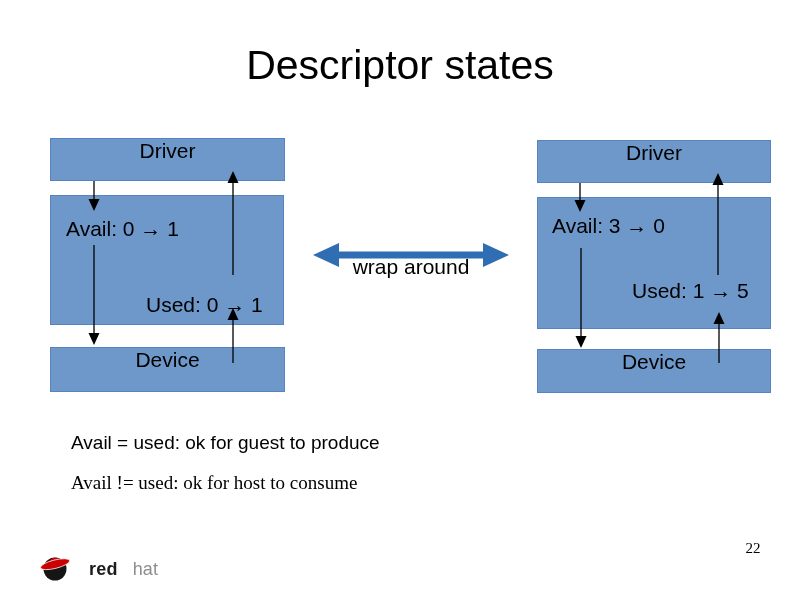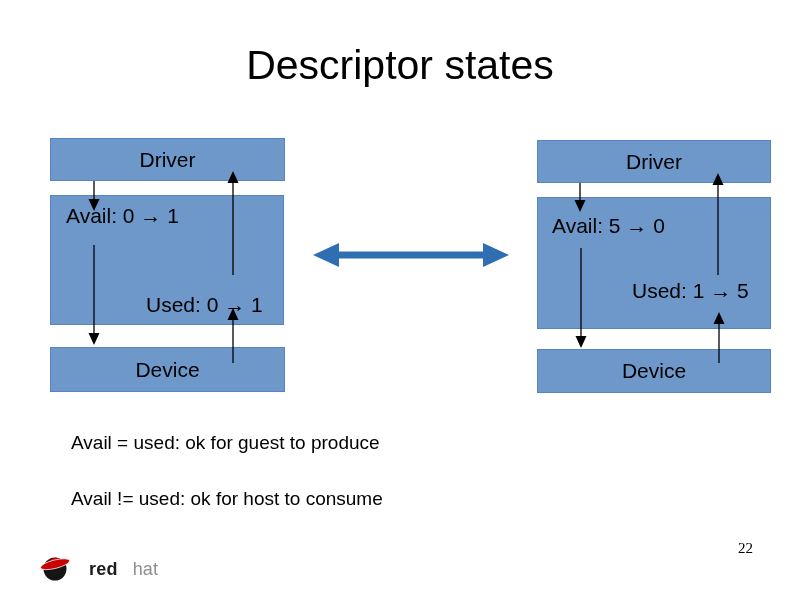--- a/index.html
+++ b/index.html
@@ -33,21 +33,21 @@
   }
   .box {
     position: absolute;
     background: var(--box-fill);
     border: 1px solid var(--box-border);
     box-sizing: border-box;
     z-index: 1;
   }
   .box-label-center {
     display: flex;
-    align-items: center;
+    align-items: flex-start;
     justify-content: center;
     font-size: 21px;
     color: var(--text);
   }
   
   .l-driver { left: 50px;  top: 138px; width: 235px; height: 43px; }
   .l-ring   { left: 50px;  top: 195px; width: 234px; height: 130px; }
   .l-device { left: 50px;  top: 347px; width: 235px; height: 45px; }
   
   .r-driver { left: 537px; top: 140px; width: 234px; height: 43px; }
@@ -55,21 +55,21 @@
   .r-device { left: 537px; top: 349px; width: 234px; height: 44px; }
 
   .ring-text {
     position: absolute;
     font-size: 21px;
     line-height: 24px;
     color: var(--text);
     z-index: 3;
     white-space: nowrap;
   }
-  .l-avail { left: 66px;  top: 204px; }
+  .l-avail { left: 66px;  top: 217px; }
   .l-used  { left: 146px; top: 293px; }
   .r-avail { left: 552px; top: 214px; }
   .r-used  { left: 632px; top: 279px; }
 
   #arrow-overlay {
     position: absolute;
     left: 0; top: 0;
     width: 800px; height: 600px;
     z-index: 2;
     pointer-events: none;
@@ -100,39 +100,40 @@
 
   .note {
     position: absolute;
     left: 71px;
     font-size: 19px;
     line-height: 34px;
     color: var(--text);
     white-space: nowrap;
   }
   .note.n1 { top: 426px; }
-  .note.n2 { top: 482px; }
+  .note.n2 { top: 466px; font-family: Liberation Serif, serif; }
 
   .footer-logo {
     position: absolute;
     left: 40px; top: 551px;
     display: flex;
     align-items: flex-end;
     gap: 19px;
   }
   .logo-word { font-size: 18px; line-height: 18px; padding-bottom: 5px; letter-spacing: 0.2px; }
   .logo-bold { font-weight: bold; color: var(--logo-dark); }
   .logo-light { color: var(--logo-gray); }
   .logo-red-fill { fill: var(--logo-red); }
   .logo-face-fill { fill: #151515; }
 
   .page-number {
     position: absolute;
     left: 738px; top: 540px;
     width: 30px;
+    text-align: center;
     font-family: "Liberation Serif", serif;
     font-size: 15px;
     color: var(--text);
   }
 </style>
 </head>
 <body>
 
 <div id="slide">
 
@@ -151,21 +152,21 @@
   </div>
 
   <div>
     <div class="box box-label-center r-driver">
       <span>Driver</span>
     </div>
     <div class="box r-ring"></div>
     <div class="box box-label-center r-device">
       <span>Device</span>
     </div>
-    <div class="ring-text r-avail">Avail: 5 → 0</div>
+    <div class="ring-text r-avail">Avail: 3 → 0</div>
     <div class="ring-text r-used">Used: 1 → 5</div>
   </div>
 
   <svg id="arrow-overlay" viewBox="0 0 800 600">
 
     <g>
       <line class="thin-line" x1="94" y1="181" x2="94" y2="199"></line>
       <polygon class="thin-head" points="94,211 88.5,199 99.5,199"></polygon>
     </g>
     <g>
@@ -195,20 +196,21 @@
     </g>
     <g>
       <line class="thin-line" x1="718" y1="275" x2="718" y2="185"></line>
       <polygon class="thin-head" points="718,173 712.5,185 723.5,185"></polygon>
     </g>
   </svg>
 
   <svg id="big-arrow-svg" width="202" height="30" viewBox="0 0 202 30">
     <polygon class="big-arrow-poly" points="3,15 29,3 29,11.5 173,11.5 173,3 199,15 173,27 173,18.5 29,18.5 29,27"></polygon>
   </svg>
+  <div class="ring-caption line2">wrap around</div>
 
   <div class="note n1">Avail = used: ok for guest to produce</div>
   <div class="note n2">Avail != used: ok for host to consume</div>
 
   <div class="footer-logo">
     <svg width="30" height="32" viewBox="0 0 30 32">
       <circle class="logo-face-fill" cx="15" cy="18" r="11.5"></circle>
       <g transform="rotate(-14 15 13)">
         <path class="logo-red-fill" d="M 5.5,13 Q 15,0.5 24.5,13 Z"></path>
         <ellipse class="logo-red-fill" cx="15" cy="13.2" rx="15" ry="4.2" stroke="#ffffff" stroke-width="0.7"></ellipse>

